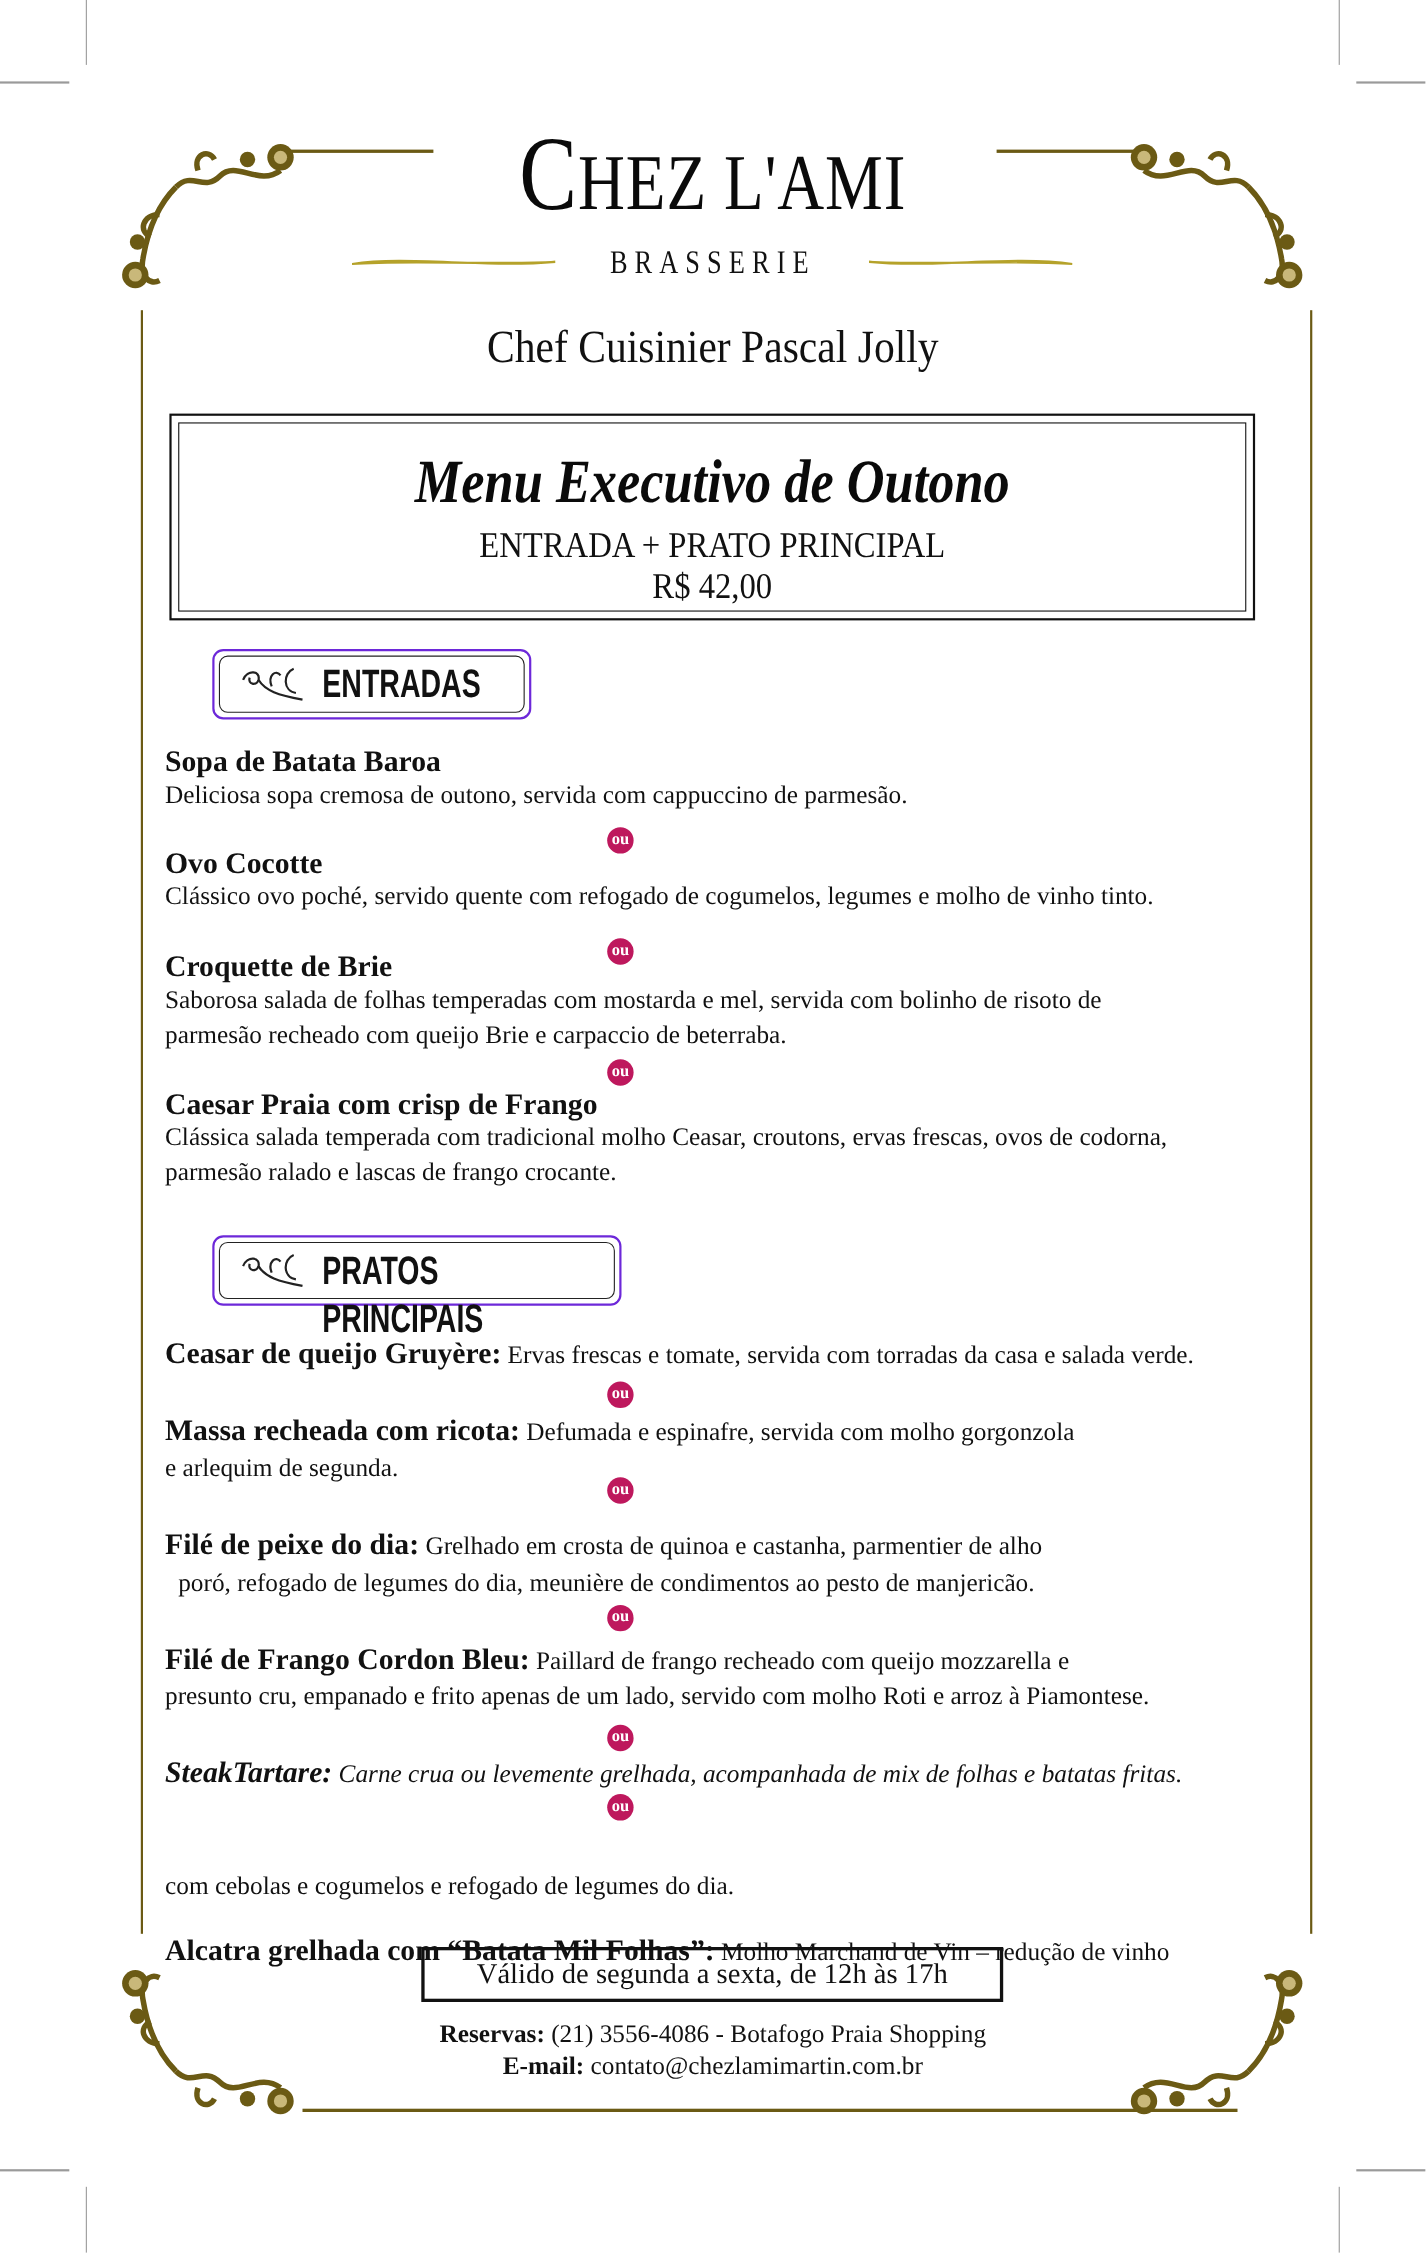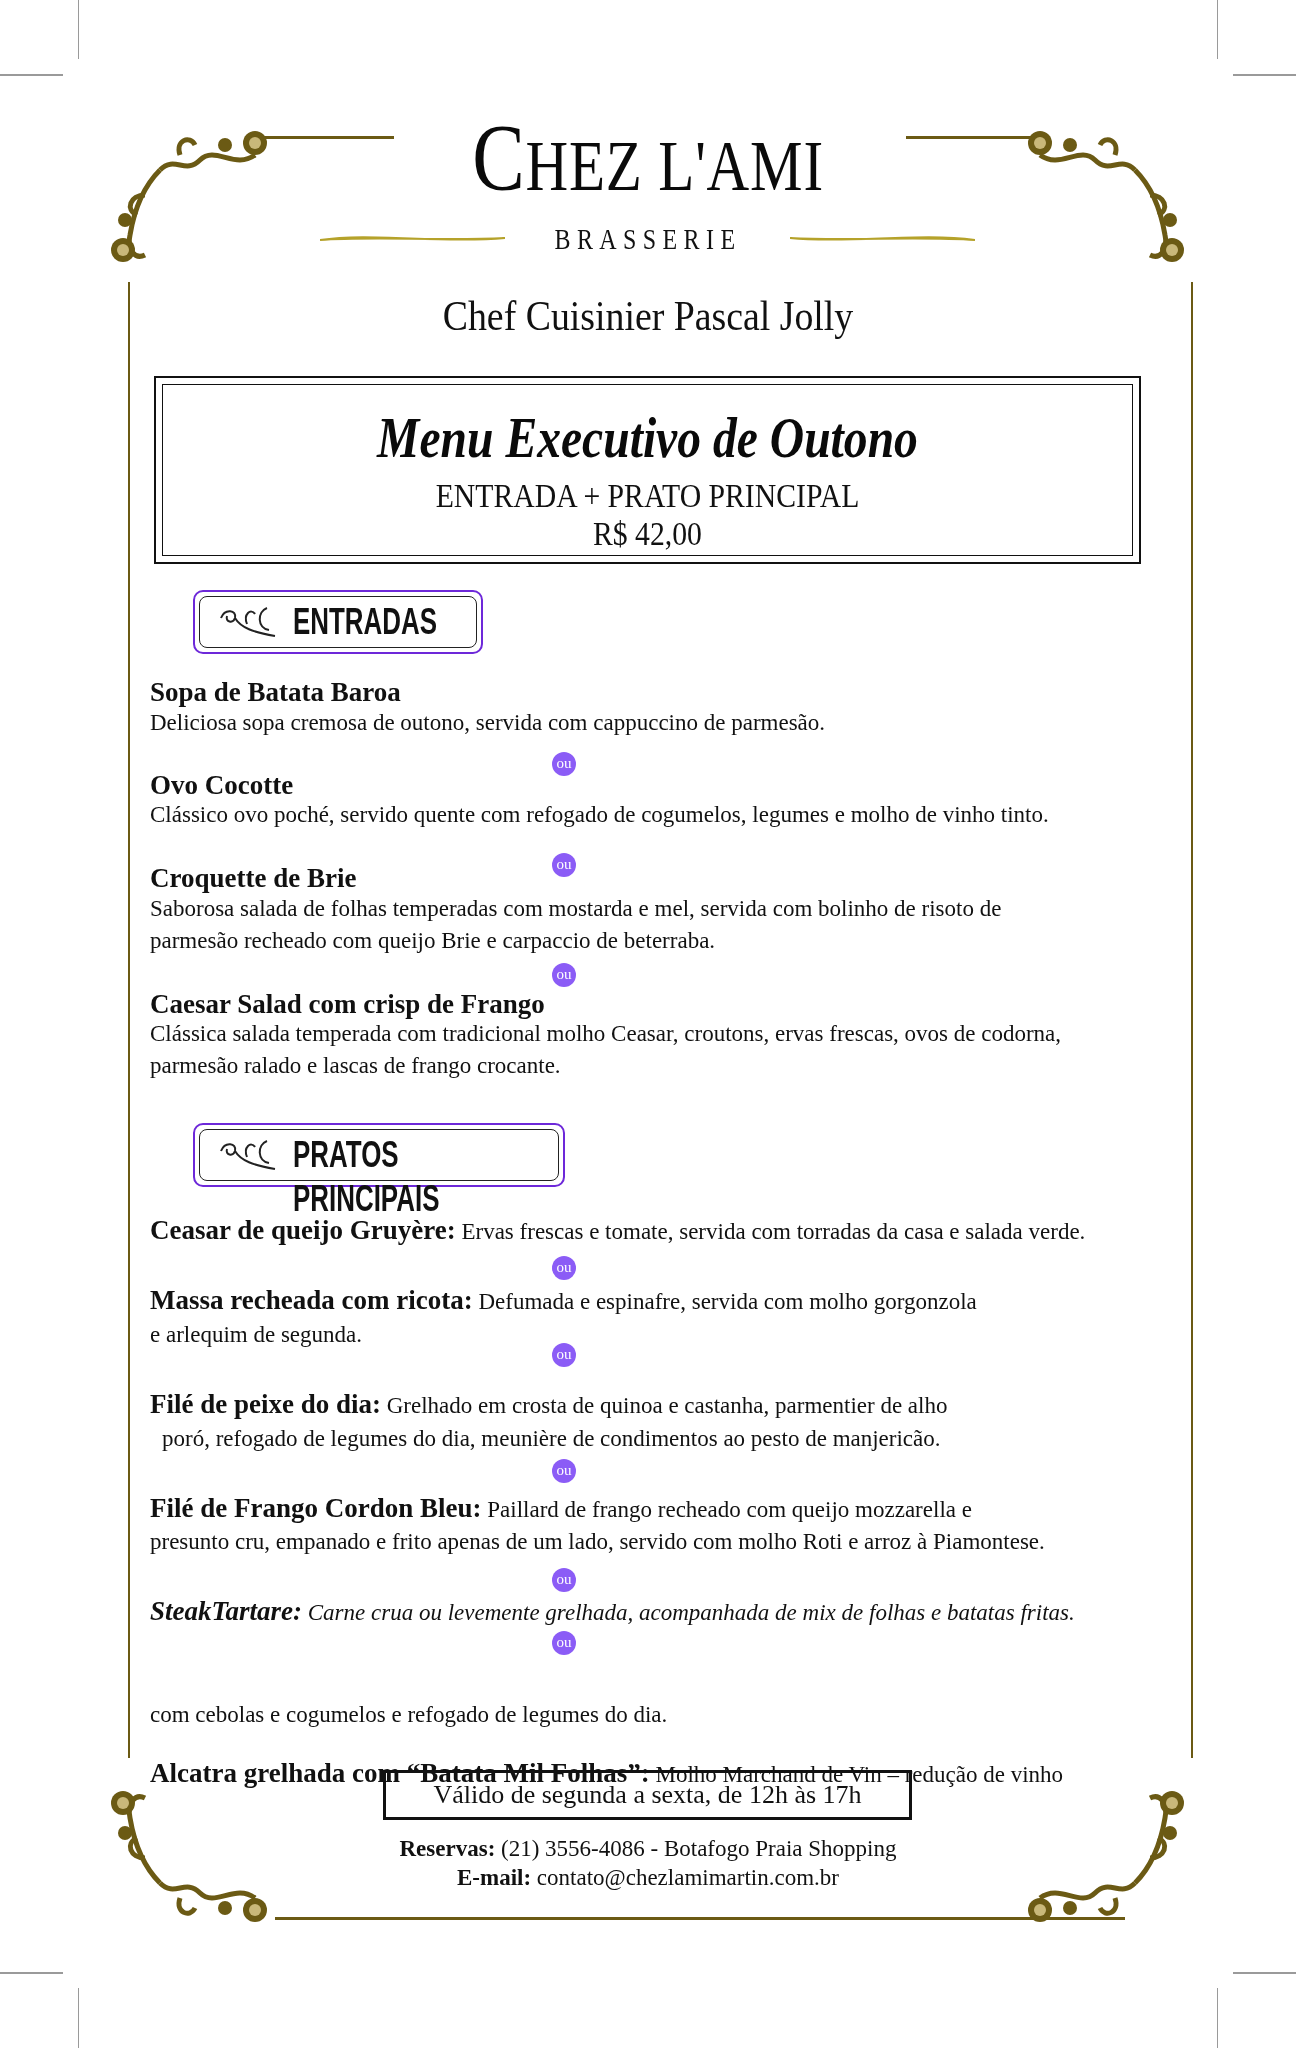--- a/index.html
+++ b/index.html
@@ -30,22 +30,22 @@
   .section-label::before { content:""; position:absolute; left:4px; top:4px; right:4px; bottom:4px;
                            border:1.5px solid #222; border-radius:8px; }
   .section-label .flourish { position:absolute; left:22px; top:12px; width:60px; height:36px; }
   .section-label .label-text { position:absolute; left:98px; top:8px; font-family:"Liberation Sans", sans-serif;
                                font-weight:bold; font-size:36px; line-height:44px; letter-spacing:0px;
                                transform:scaleX(0.72); transform-origin:left center; color:#111; }
   .item-title { position:absolute; left:150px; font-size:27px; font-weight:bold; line-height:32px; color:#111; white-space:nowrap; }
   .item-desc { position:absolute; left:150px; font-size:23px; line-height:34px; color:#111; white-space:nowrap; }
   .item-line { position:absolute; left:150px; font-size:23px; line-height:34px; color:#111; white-space:nowrap; }
   .item-line b { font-size:27px; }
-  .ou { position:absolute; left:552px; width:24px; height:24px; border-radius:50%; background:#8b5cf6;
-        color:#fff; font-size:15px; line-height:22px; text-align:center; font-weight:normal; }
+  .ou { position:absolute; left:552px; width:24px; height:24px; border-radius:50%; background:#be185d;
+        color:#fff; font-size:15px; line-height:22px; text-align:center; font-weight:bold; }
   .valid-box { position:absolute; left:383px; top:1770px; width:523px; height:44px; border:3px solid #111;
                text-align:center; font-size:26px; line-height:44px; }
   .contact { position:absolute; left:0; width:1296px; text-align:center; font-size:23px; line-height:28px; }
   .corner { position:absolute; width:180px; height:150px; }
 </style>
 </head>
 <body>
 
 <div class="crop" style="left:78px;top:0;width:1px;height:59px;"></div>
 <div class="crop" style="left:1217px;top:0;width:1px;height:59px;"></div>
@@ -156,21 +156,21 @@
 
 <div class="item-title" style="top:769px;">Ovo Cocotte</div>
 <div class="item-desc" style="top:798px;">Clássico ovo poché, servido quente com refogado de cogumelos, legumes e molho de vinho tinto.</div>
 <div class="ou" style="top:853px;">ou</div>
 
 <div class="item-title" style="top:862px;">Croquette de Brie</div>
 <div class="item-desc" style="top:892px;">Saborosa salada de folhas temperadas com mostarda e mel, servida com bolinho de risoto de</div>
 <div class="item-desc" style="top:924px;">parmesão recheado com queijo Brie e carpaccio de beterraba.</div>
 <div class="ou" style="top:963px;">ou</div>
 
-<div class="item-title" style="top:988px;">Caesar Salad com crisp de Frango</div>
+<div class="item-title" style="top:988px;">Caesar Praia com crisp de Frango</div>
 <div class="item-desc" style="top:1017px;">Clássica salada temperada com tradicional molho Ceasar, croutons, ervas frescas, ovos de codorna,</div>
 <div class="item-desc" style="top:1049px;">parmesão ralado e lascas de frango crocante.</div>
 
 <div class="section-label" style="left:150px;top:1123px;width:368px;">
   <svg class="flourish" viewBox="0 0 60 36">
     <g fill="none" stroke="#222" stroke-width="2">
       <path d="M4 14 C 8 4, 20 6, 18 14 C 16 20, 8 18, 10 12"></path>
       <path d="M18 14 C 24 24, 36 28, 58 32"></path>
       <path d="M30 20 C 26 10, 34 4, 38 10"></path>
       <path d="M50 4 C 40 8, 40 24, 52 26"></path>

